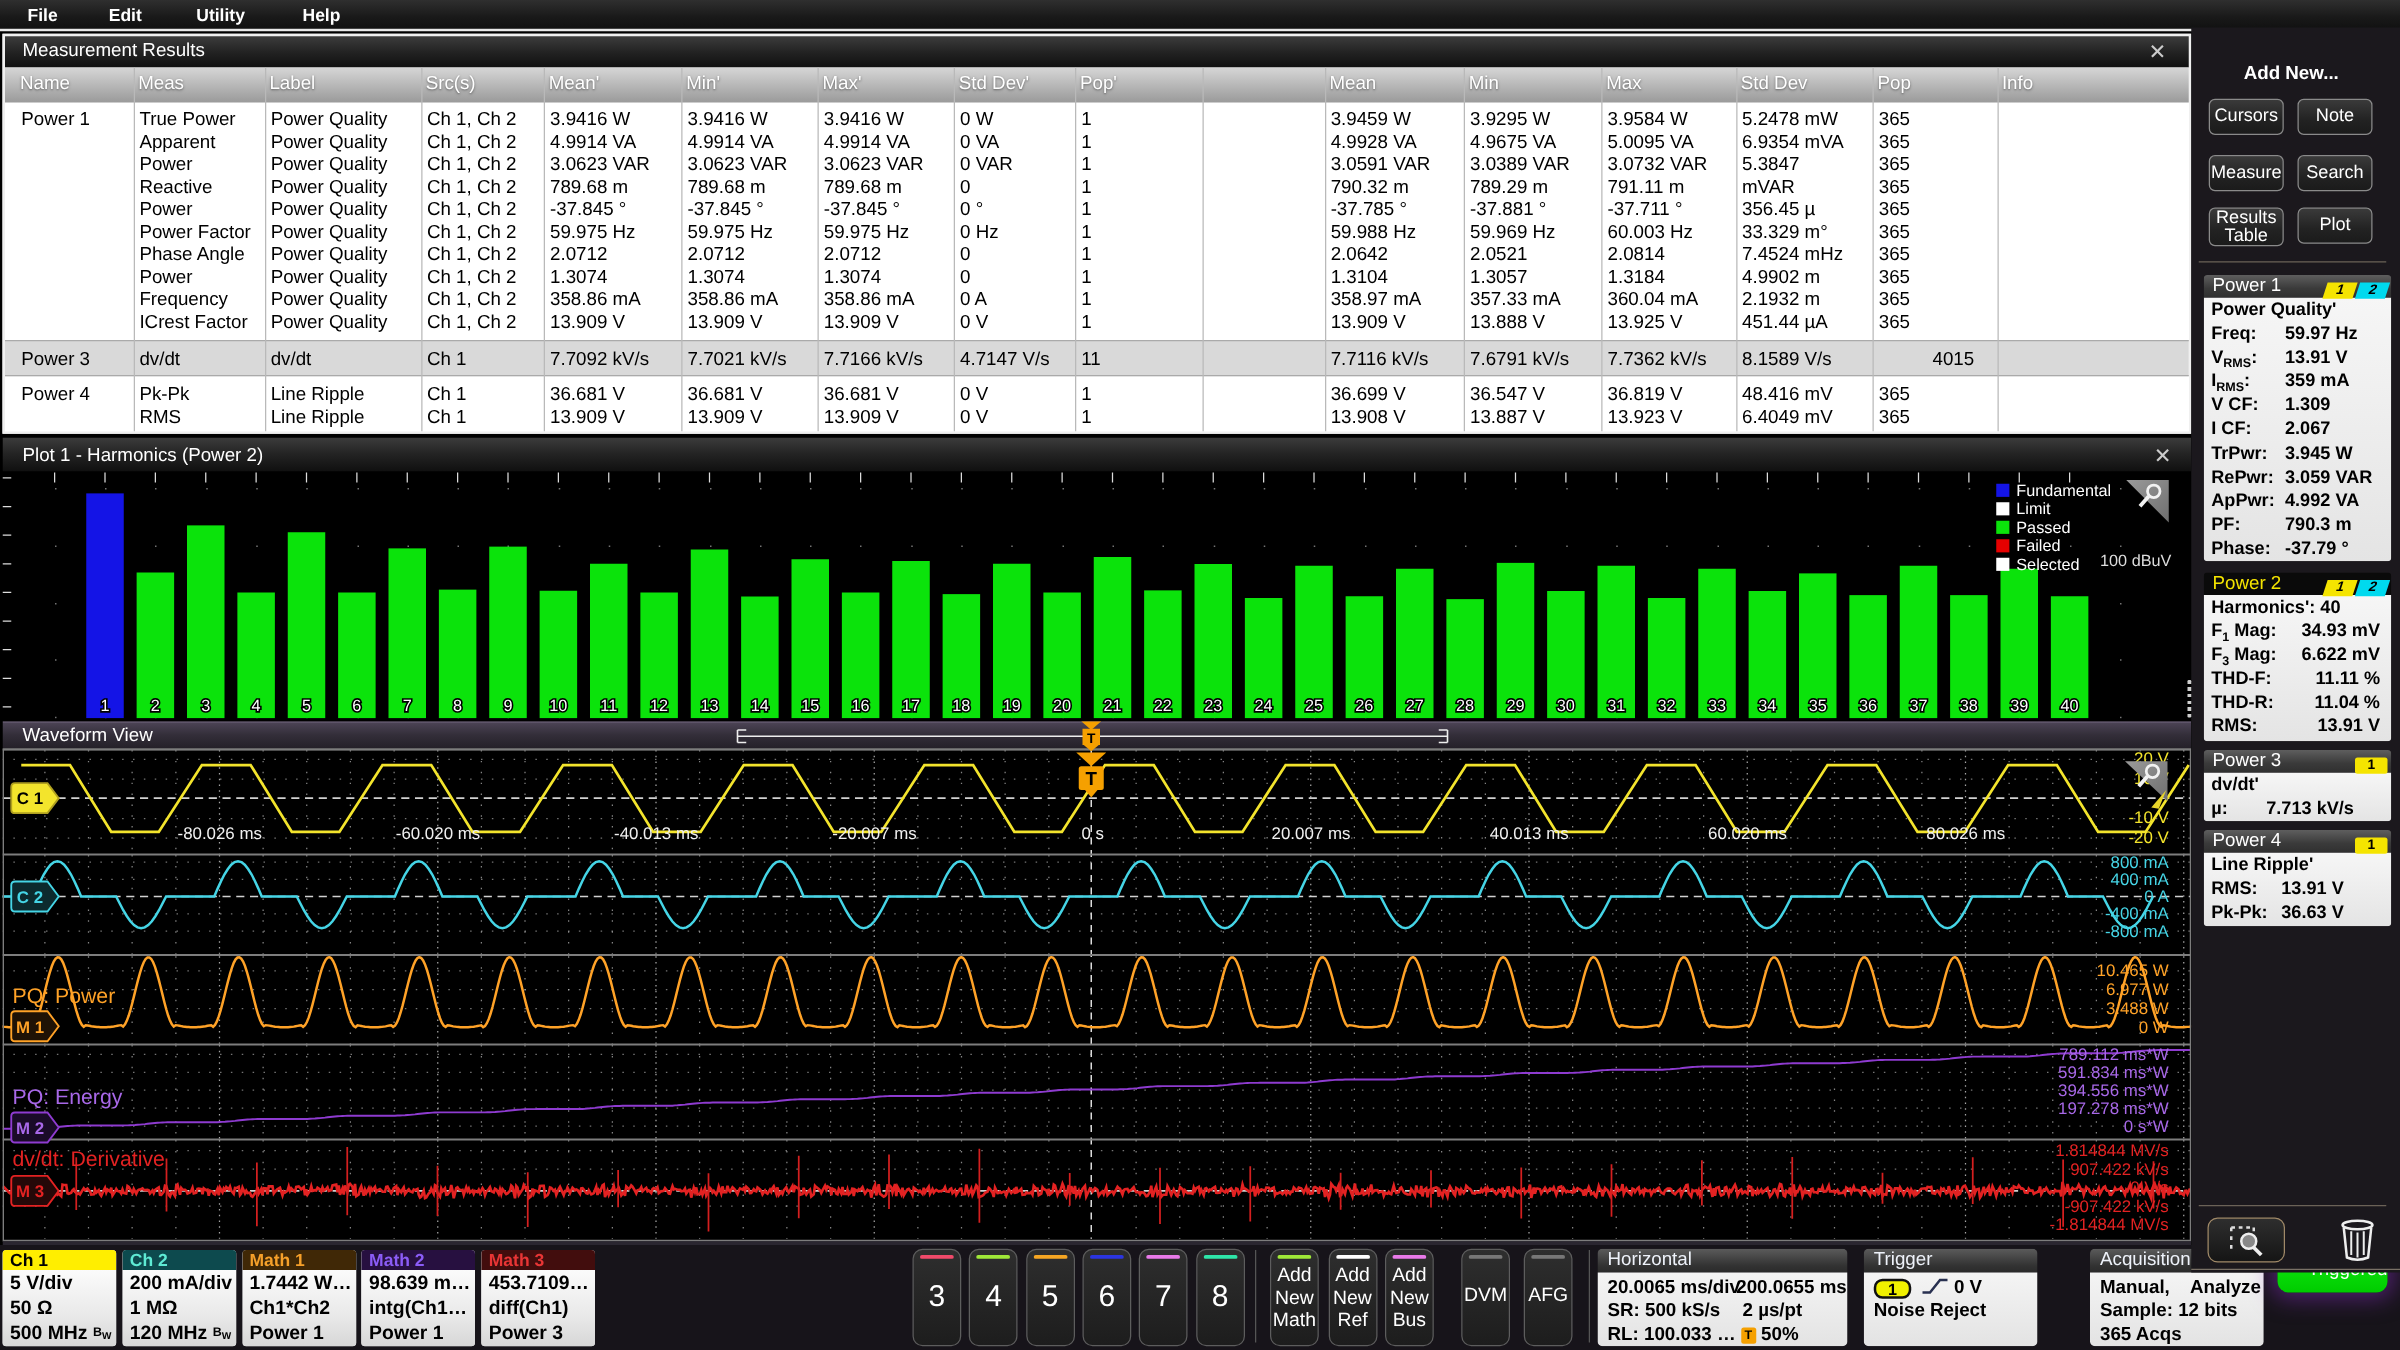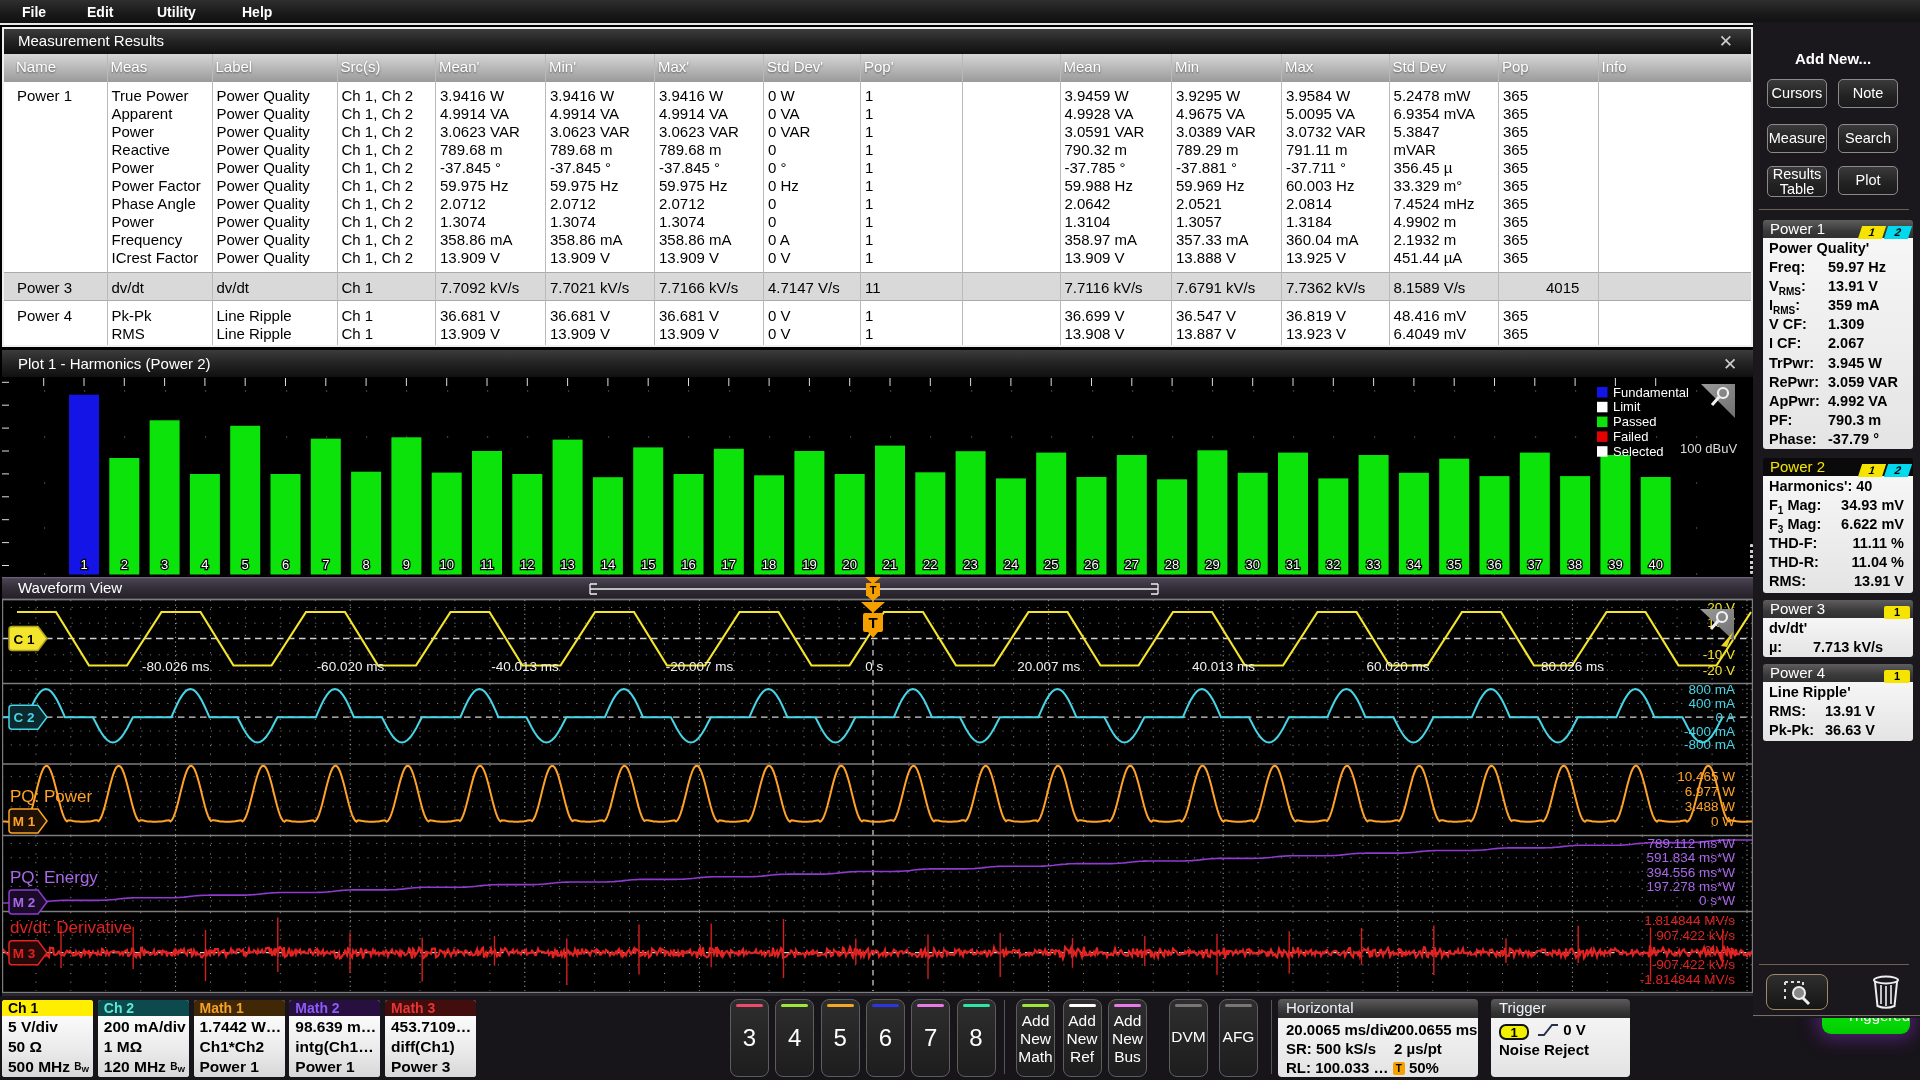--- a/index.html
+++ b/index.html
@@ -750,20 +750,28 @@
     </div>
     <div class="infopanel" style="left:1491px;width:139px">
       <div class="iphead">Trigger</div>
       <div class="ipbody">
         <div class="iprow"><span class="trigpill">1</span><svg width="22" height="16" viewBox="0 0 22 16" style="vertical-align:-3px">
             <path d="M1,13 h6 l8,-10 h6" stroke="#283050" stroke-width="2" fill="none"></path>
           </svg> 0 V</div>
         <div class="iprow">Noise Reject</div>
       </div>
     </div>
+    <div class="infopanel" style="left:1672px;width:139px">
+      <div class="iphead">Acquisition</div>
+      <div class="ipbody">
+        <div class="iprow"><span>Manual,</span><span style="position:absolute;left:72px">Analyze</span></div>
+        <div class="iprow">Sample: 12 bits</div>
+        <div class="iprow">365 Acqs</div>
+      </div>
+    </div>
     <div class="triggered">Triggered</div>
   </div>
 <div class="sidebar">
     <div class="addnew">Add New...</div>
     <div class="sbtn" style="left:14px;top:57px;height:29px">
       <span>Cursors</span>
     </div>
     <div class="sbtn" style="left:85px;top:57px;height:29px">
       <span>Note</span>
     </div>

